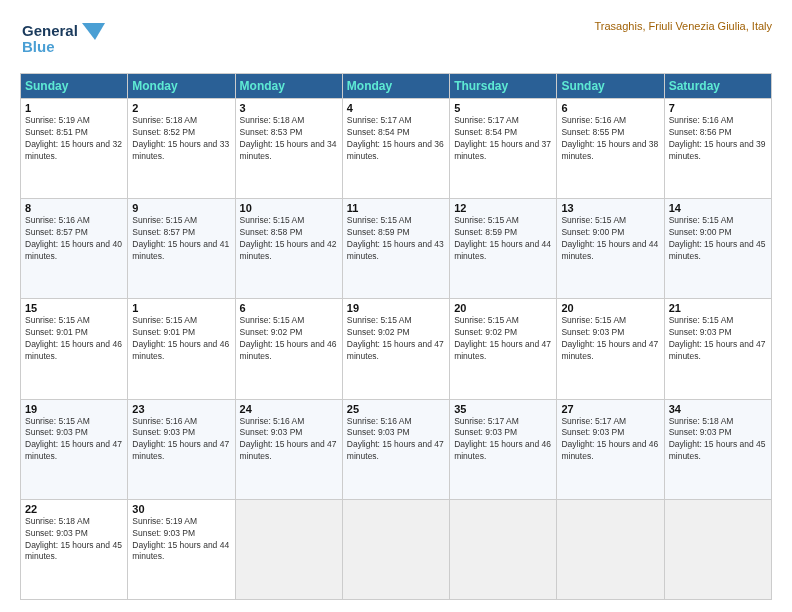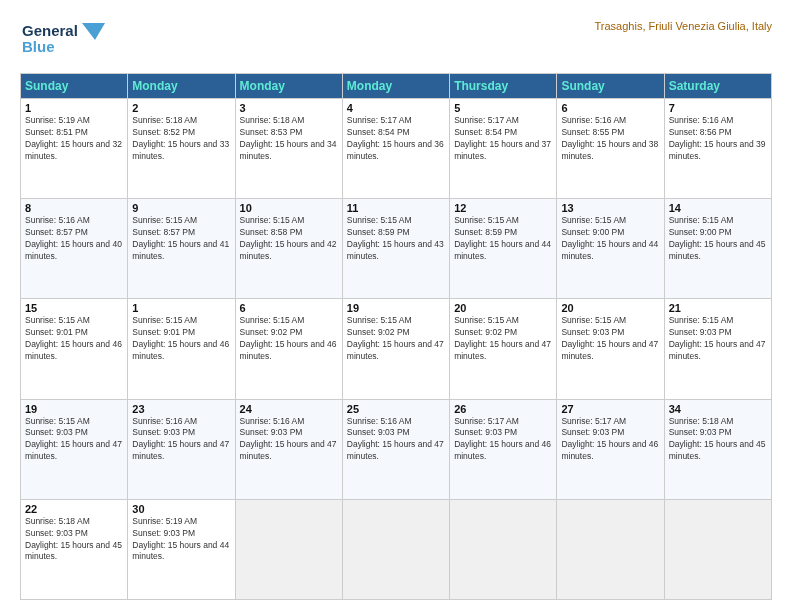--- a/index.html
+++ b/index.html
@@ -221,21 +221,21 @@
           </td>
           <td>
             <span class="day-number">24</span>
             <div class="day-info">Sunrise: 5:16 AM<br>Sunset: 9:03 PM<br>Daylight: 15 hours and 47 minutes.</div>
           </td>
           <td>
             <span class="day-number">25</span>
             <div class="day-info">Sunrise: 5:16 AM<br>Sunset: 9:03 PM<br>Daylight: 15 hours and 47 minutes.</div>
           </td>
           <td>
-            <span class="day-number">26</span>
+            <span class="day-number">35</span>
             <div class="day-info">Sunrise: 5:17 AM<br>Sunset: 9:03 PM<br>Daylight: 15 hours and 46 minutes.</div>
           </td>
           <td>
             <span class="day-number">27</span>
             <div class="day-info">Sunrise: 5:17 AM<br>Sunset: 9:03 PM<br>Daylight: 15 hours and 46 minutes.</div>
           </td>
           <td>
             <span class="day-number">34</span>
             <div class="day-info">Sunrise: 5:18 AM<br>Sunset: 9:03 PM<br>Daylight: 15 hours and 45 minutes.</div>
           </td>

